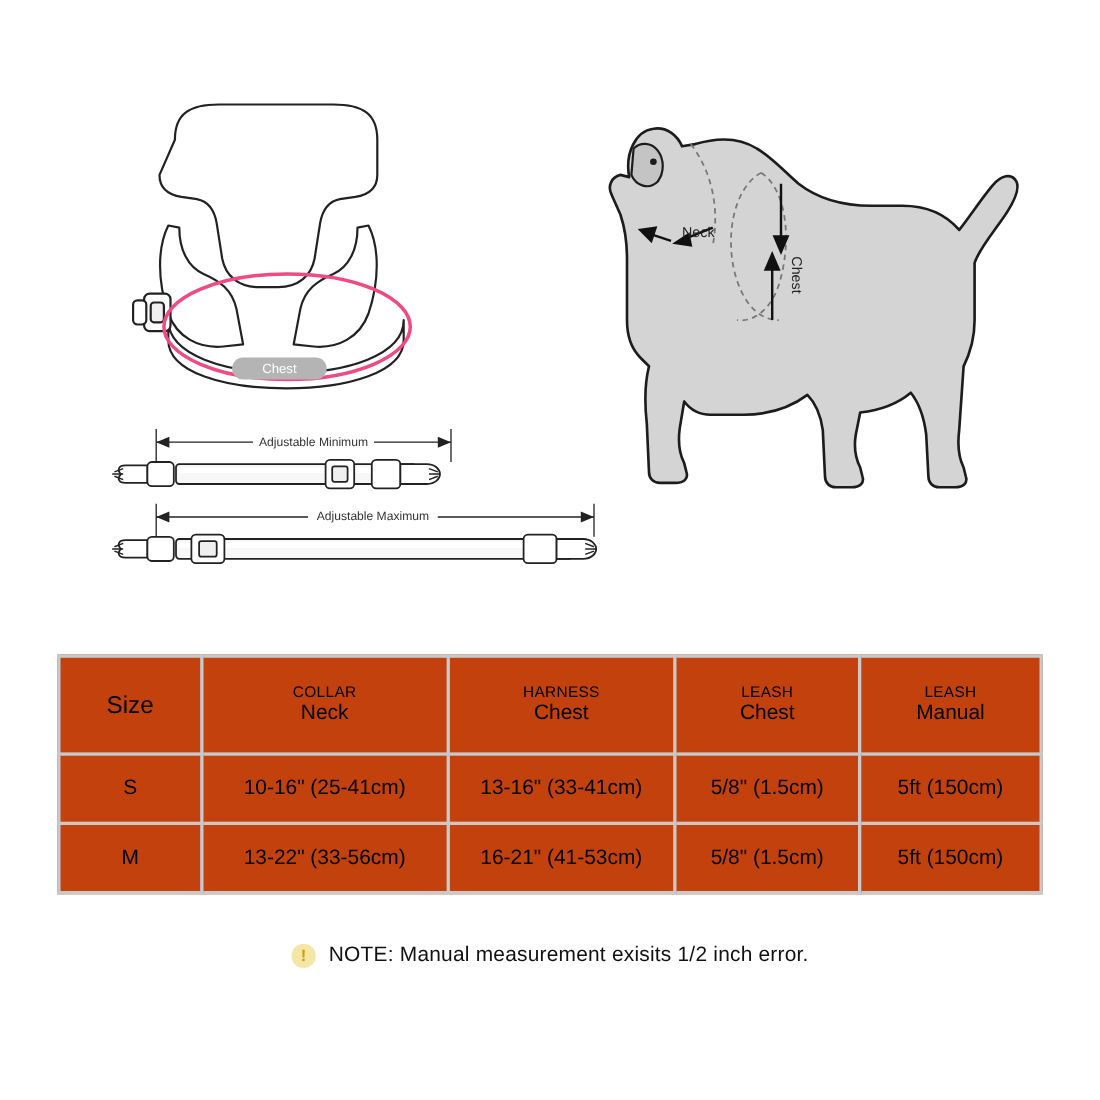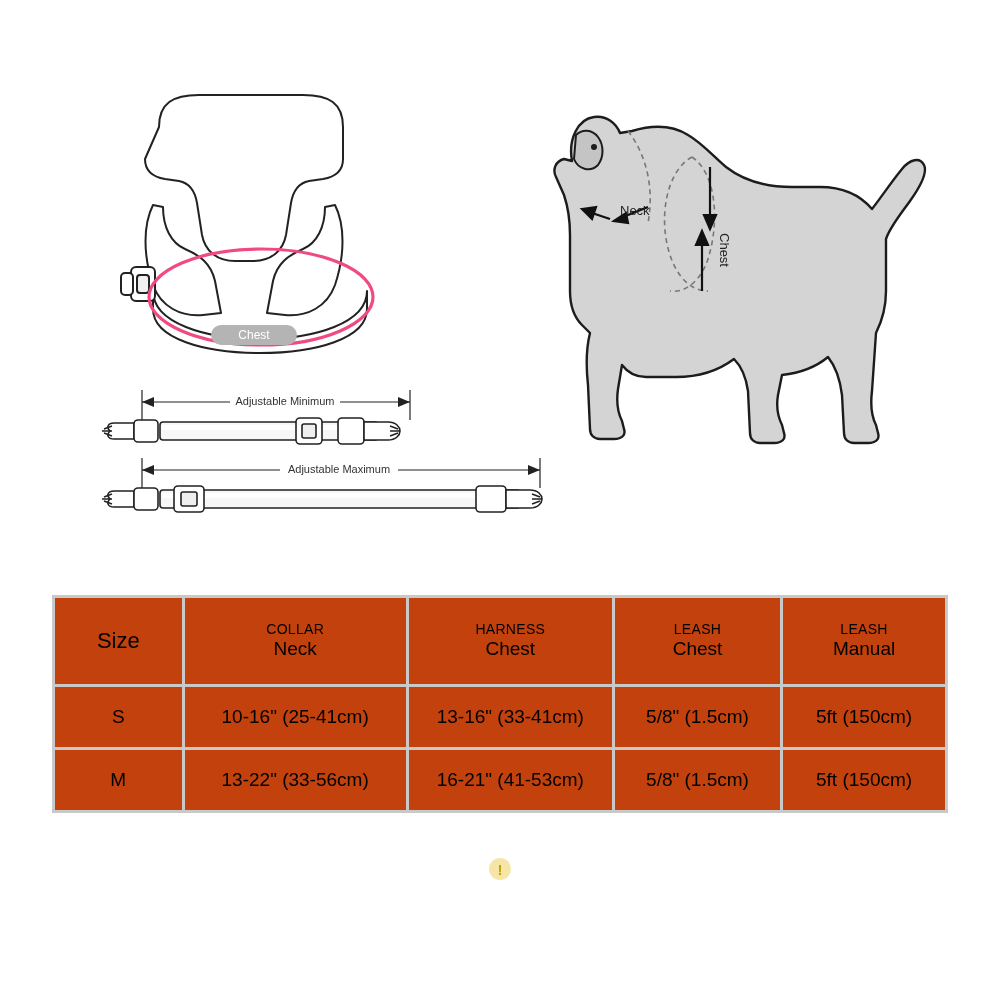--- a/index.html
+++ b/index.html
@@ -346,15 +346,16 @@
           <td>16-21" (41-53cm)</td>
           <td>5/8" (1.5cm)</td>
           <td>5ft (150cm)</td>
         </tr>
       </tbody>
     </table>
   </div>
 
   <div class="note">
     <span class="note-icon">!</span>
+    <span class="note-text">NOTE: Manual measurement exisits 1/2 inch error.</span>
   </div>
 
 </div>
 
 </body></html>

